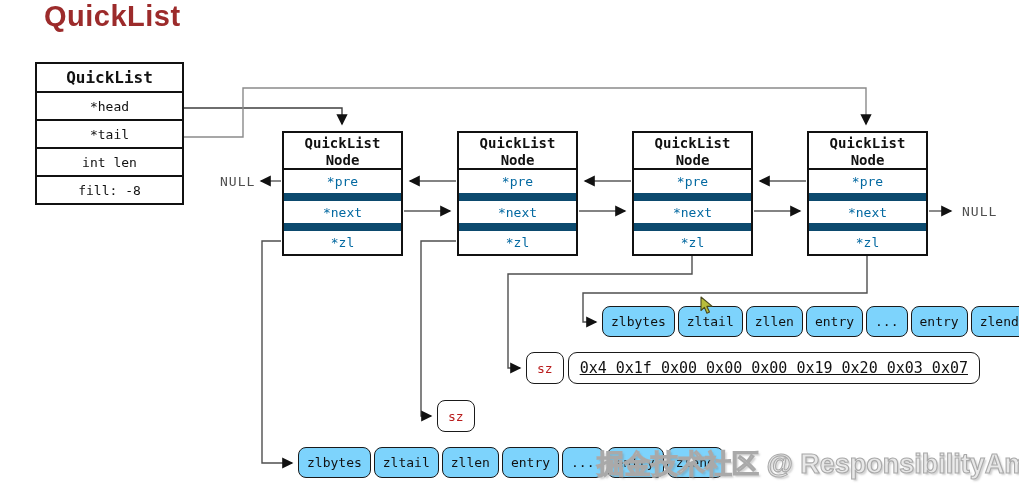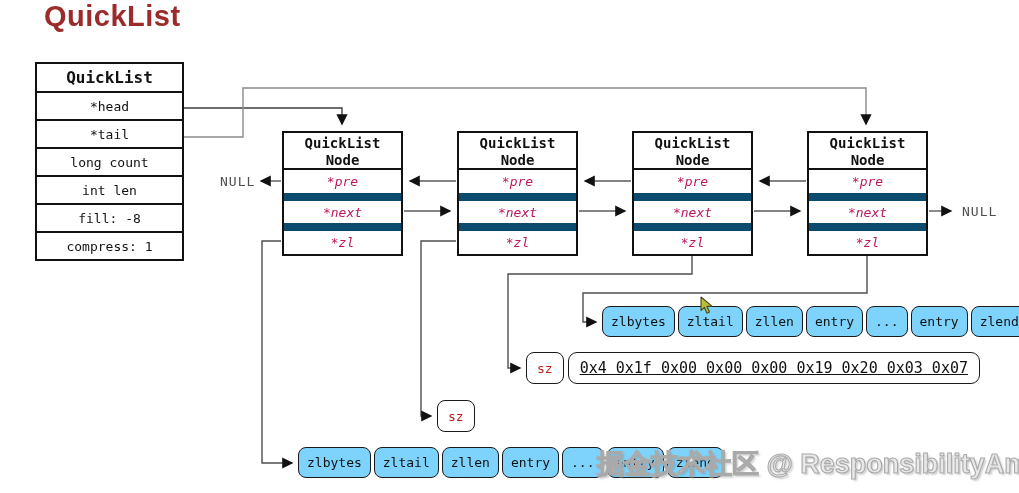--- a/index.html
+++ b/index.html
@@ -35,21 +35,21 @@
   .node {
     position:absolute; top:131px; width:121px; height:125px; z-index:2;
     border:2px solid #111; background:#fff; display:flex; flex-direction:column;
   }
   .node-header {
     height:37px; border-bottom:2px solid #111; text-align:center;
     font-weight:bold; font-size:14px; line-height:17px; padding-top:2px; color:#111;
   }
   .node-row {
     flex:1; display:flex; align-items:center; justify-content:center;
-    font-size:13px; color:#be185d;font-style:italic;
+    font-size:13px; color:#0369a1;
   }
   .node-row + .node-row { border-top:8px solid #0c4a6e; }
 
   .null-label {
     position:absolute; z-index:2; font-size:13px; color:#4f4f4f; letter-spacing:1px;text-align:center;
   }
 
   
   .zip-row { position:absolute; display:flex; gap:3px; z-index:2; }
   .zip-cell {
@@ -114,24 +114,22 @@
 
     <path d="M867 256 L867 293 L583 293 L583 322 L596 322" stroke="#4f4f4f" stroke-width="1.4" marker-end="url(#arrD)"></path>
   </svg>
 
   <div class="page-title">QuickList</div>
 
   <div class="ql-table">
     <div class="ql-header">QuickList</div>
     <div class="ql-row">*head</div>
     <div class="ql-row">*tail</div>
-    <div class="ql-row">long count</div>
     <div class="ql-row">int len</div>
     <div class="ql-row">fill: -8</div>
-    <div class="ql-row">compress: 1</div>
   </div>
 
   <div class="node" style="left:282px">
     <div class="node-header">
       <div>QuickList</div>
       <div>Node</div>
     </div>
     <div class="node-row">*pre</div>
     <div class="node-row">*next</div>
     <div class="node-row">*zl</div>

